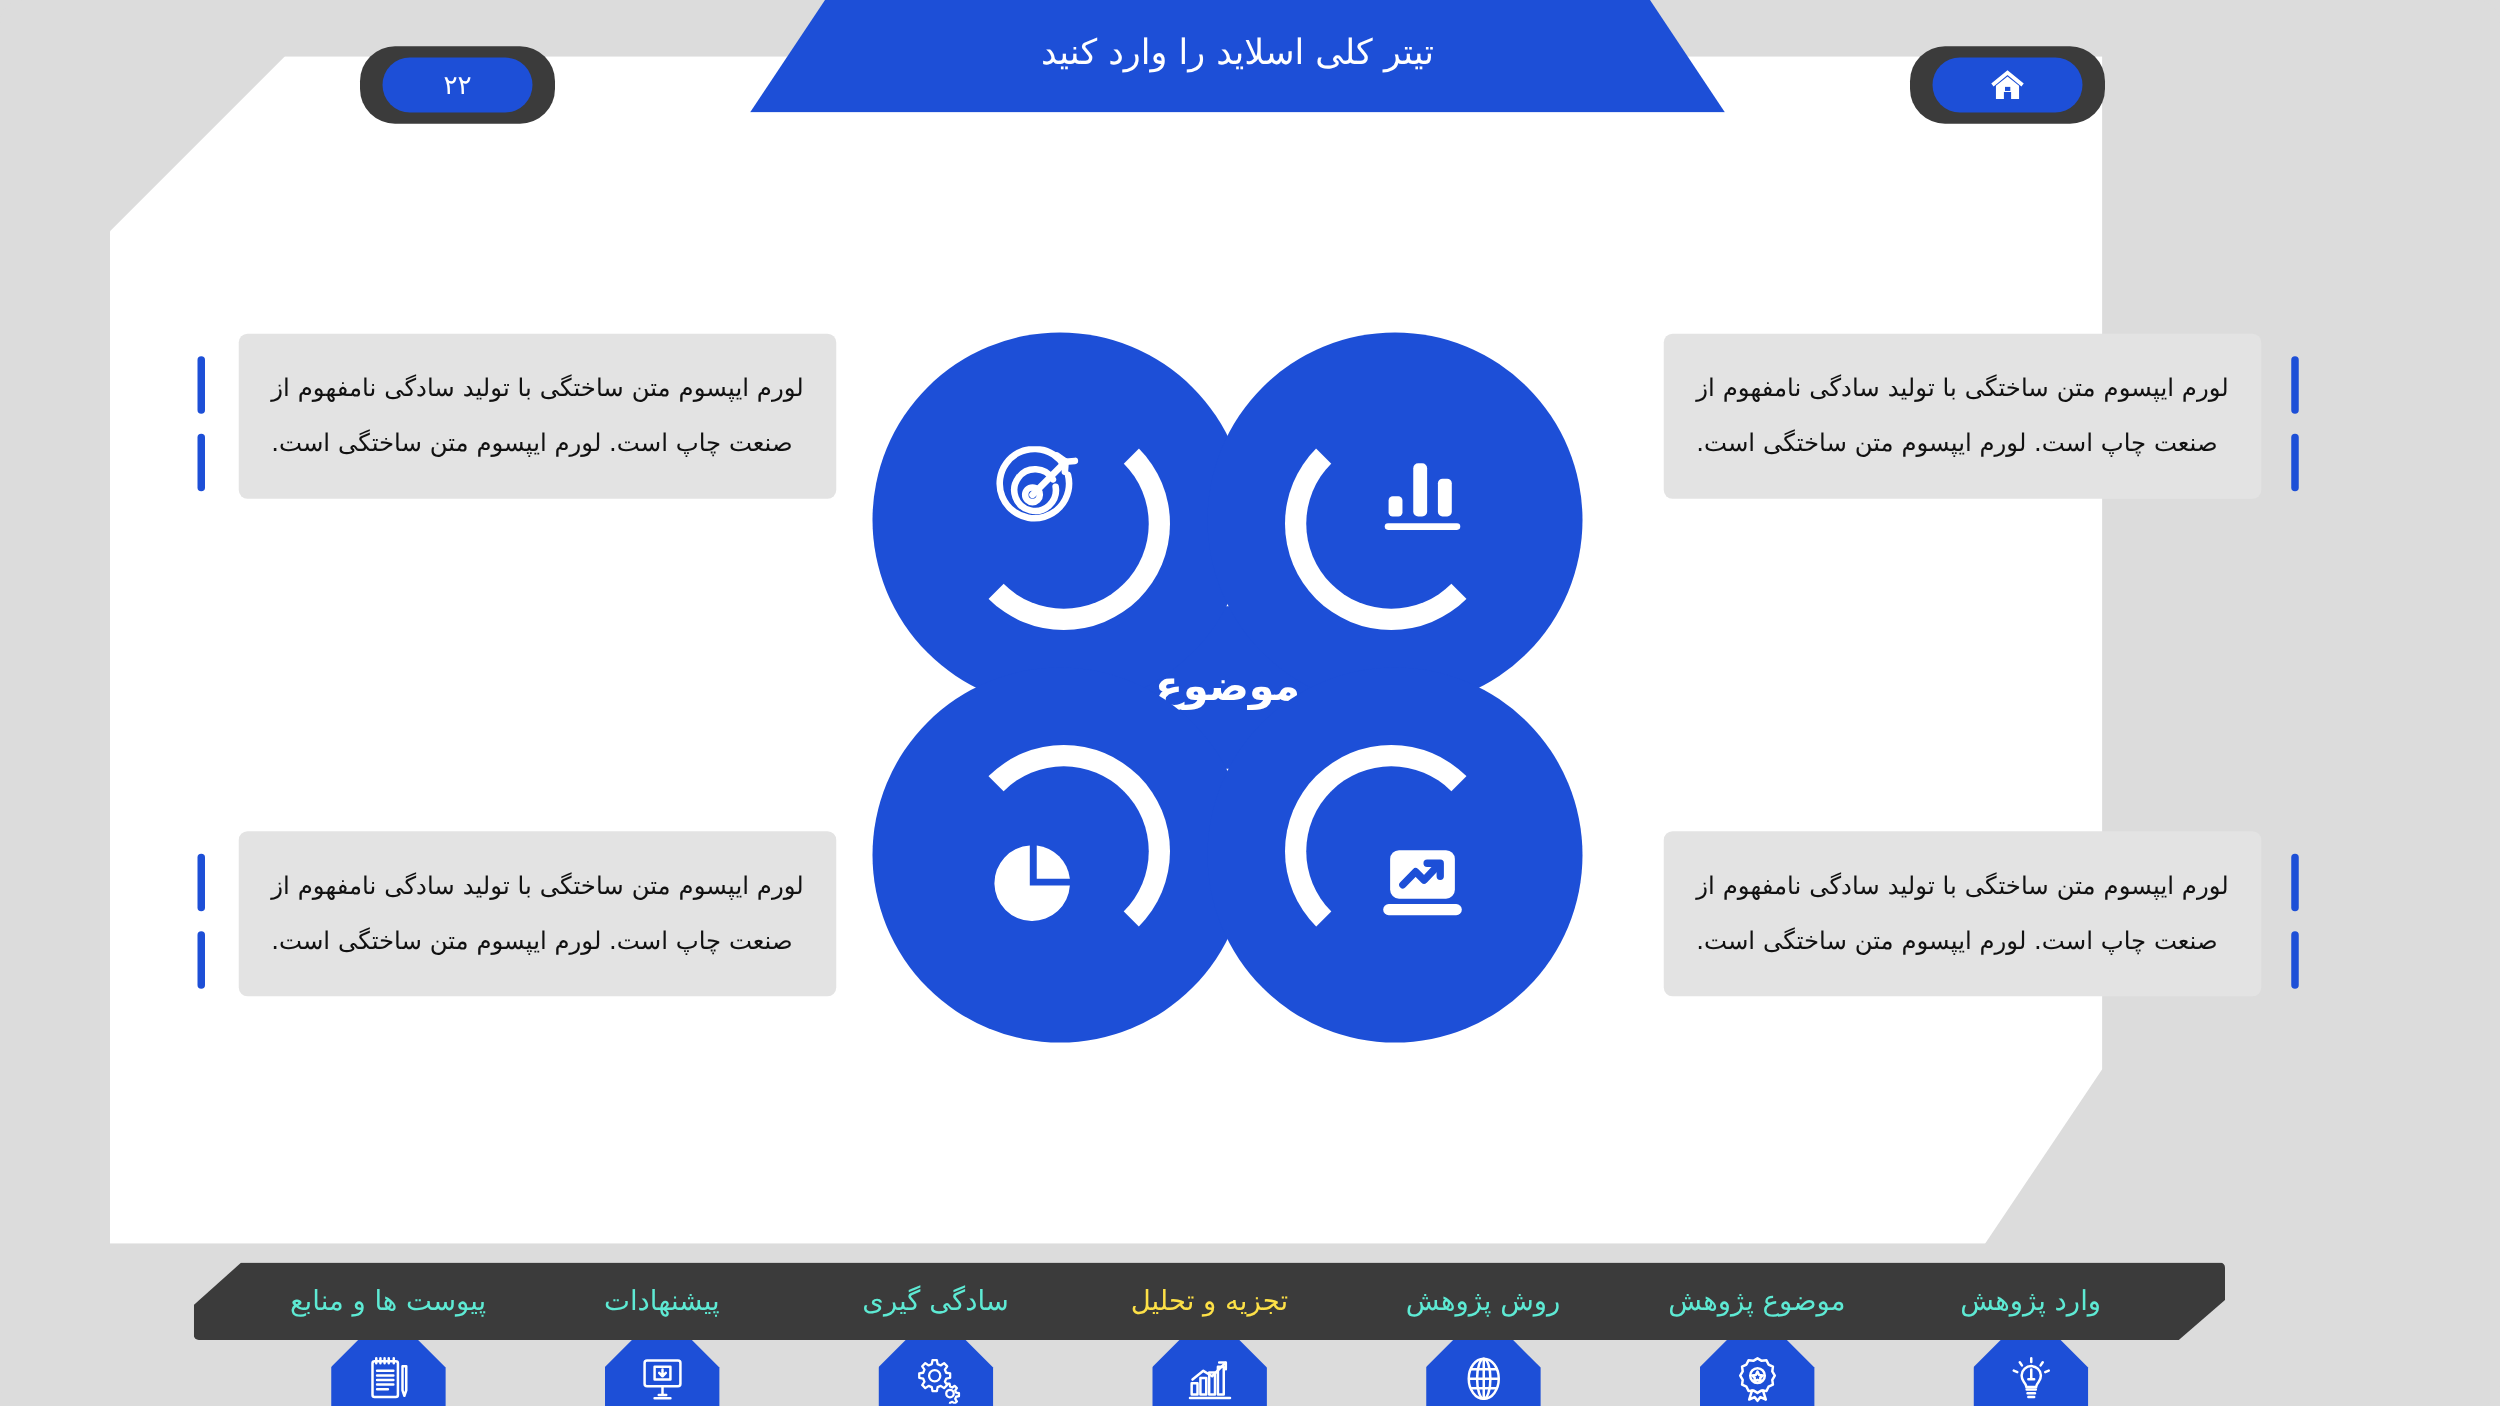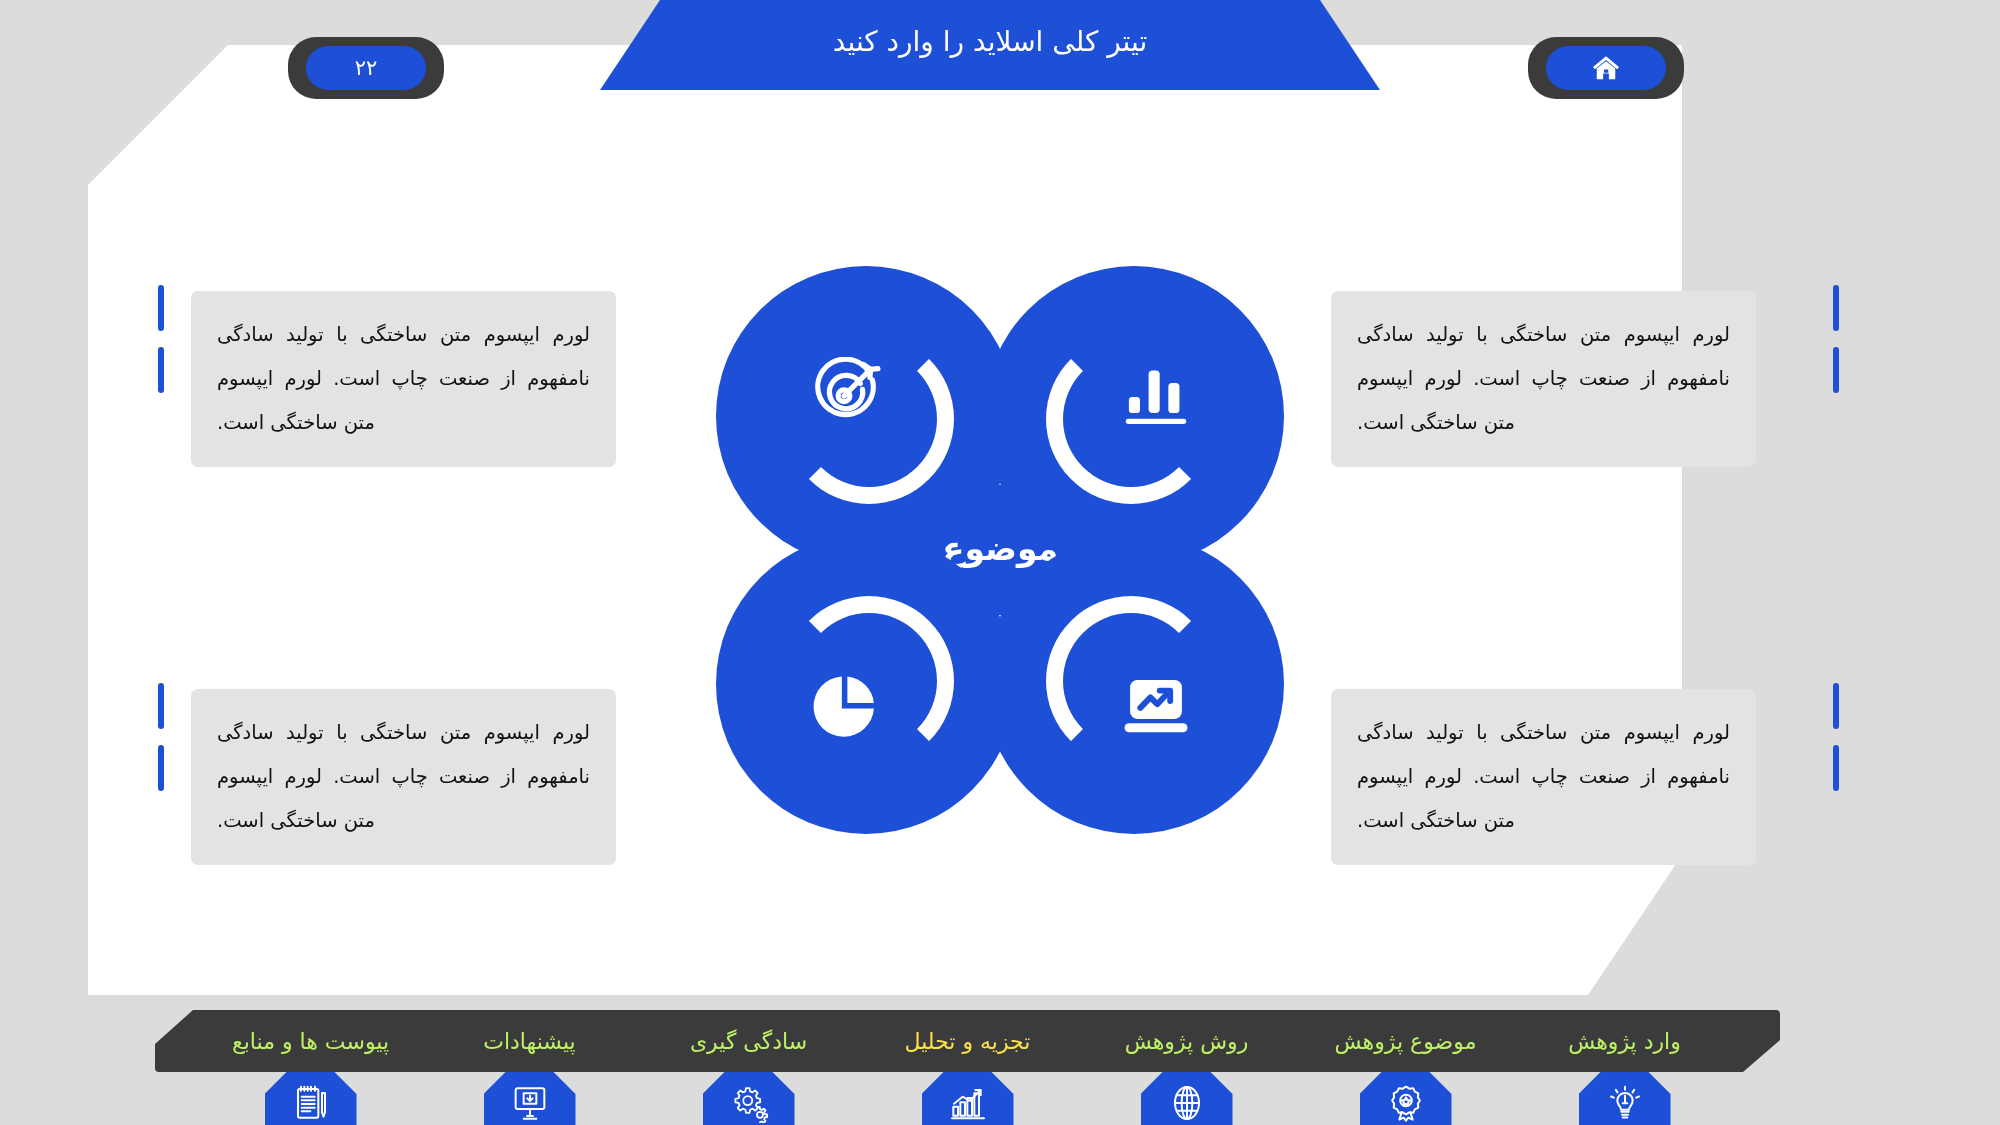--- a/index.html
+++ b/index.html
@@ -66,48 +66,47 @@
     min-width:120px;
   }
   #page-pill{left:288px; top:37px;}
   #home-pill{left:1528px; top:37px;}
   #home-pill .pill-inner{padding:0 40px;}
   .home-glyph{width:30px;height:30px;display:block;}
 
   
   .text-card{
     position:absolute;
-    width:425px;
+    width:478px;
     background:#e3e3e3;
     border-radius:7px;
     padding:22px 26px;
     color:#111;
     font-size:19.5px;
     line-height:2.25;
     text-align:justify;
     text-align-last:left;
-    margin-top:24px;
   }
   #card-tr{left:1331px; top:267px;}
   #card-br{left:1331px; top:665px;}
   #card-tl{left:191px;  top:267px;}
   #card-bl{left:191px;  top:665px;}
 
   
   .ticks{position:absolute;display:flex;flex-direction:column;gap:16px;}
   .ticks i{display:block;width:6px;height:46px;background:#1d4fd7;border-radius:3px;}
   #ticks-tr{left:1833px; top:285px;}
   #ticks-br{left:1833px; top:683px;}
   #ticks-tl{left:158px;  top:285px;}
   #ticks-bl{left:158px;  top:683px;}
 
   
   .diagram{
     position:absolute;
-    left:722px; top:272px;
+    left:704px; top:272px;
     width:556px; height:556px;
   }
   .dia-center{
     position:absolute;
     left:50%; top:50%;
     transform:translate(-50%,-50%);
     width:220px; height:130px;
     background:#1d4fd7;
     display:flex;align-items:center;justify-content:center;
     z-index:1;
@@ -159,21 +158,21 @@
       1625px 30px, 1588px 62px,
       0px 62px, 0px 34px
     );
     border-radius:4px;
     display:flex;align-items:center;justify-content:space-between;
     padding:0 46px;
   }
   .nav-item{
     flex:1;
     text-align:center;
-    color:#bef264;
+    color:#5eead4;
     font-size:22px;
     white-space:nowrap;
     cursor:pointer;
   }
   .nav-item.active{color:#fde047;}
 
   .nav-icons{
     position:absolute;
     left:155px; top:1072px;
     width:1625px; height:53px;

